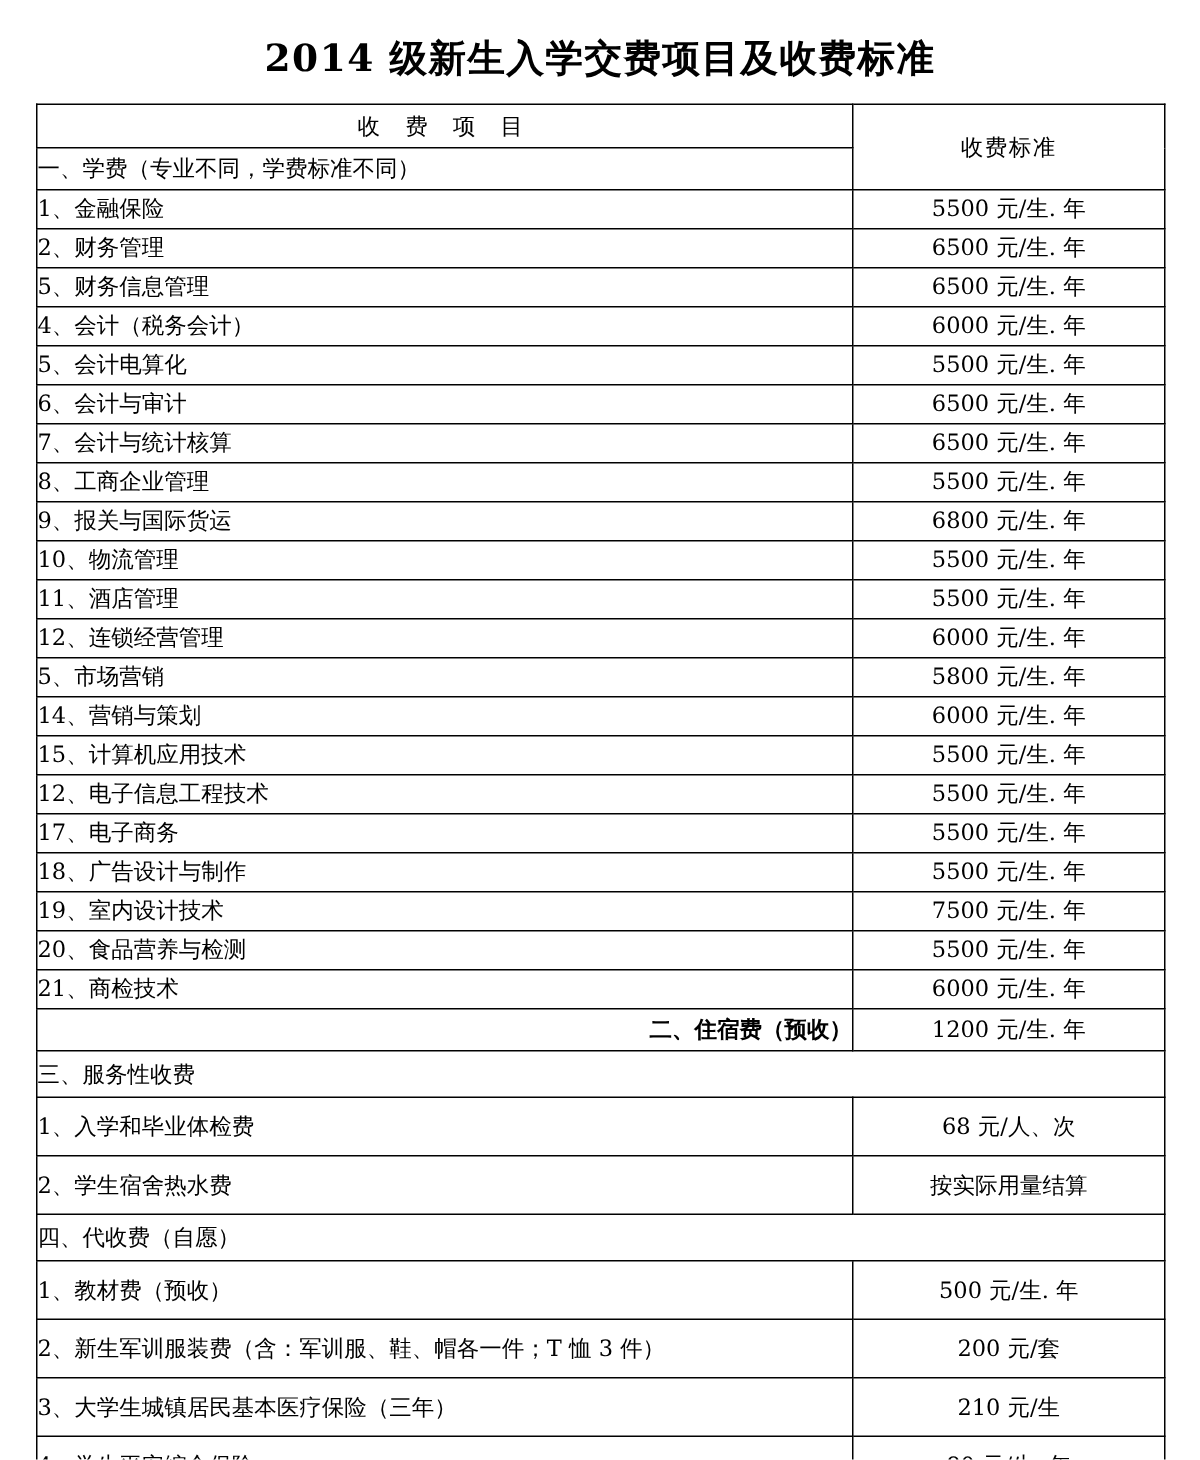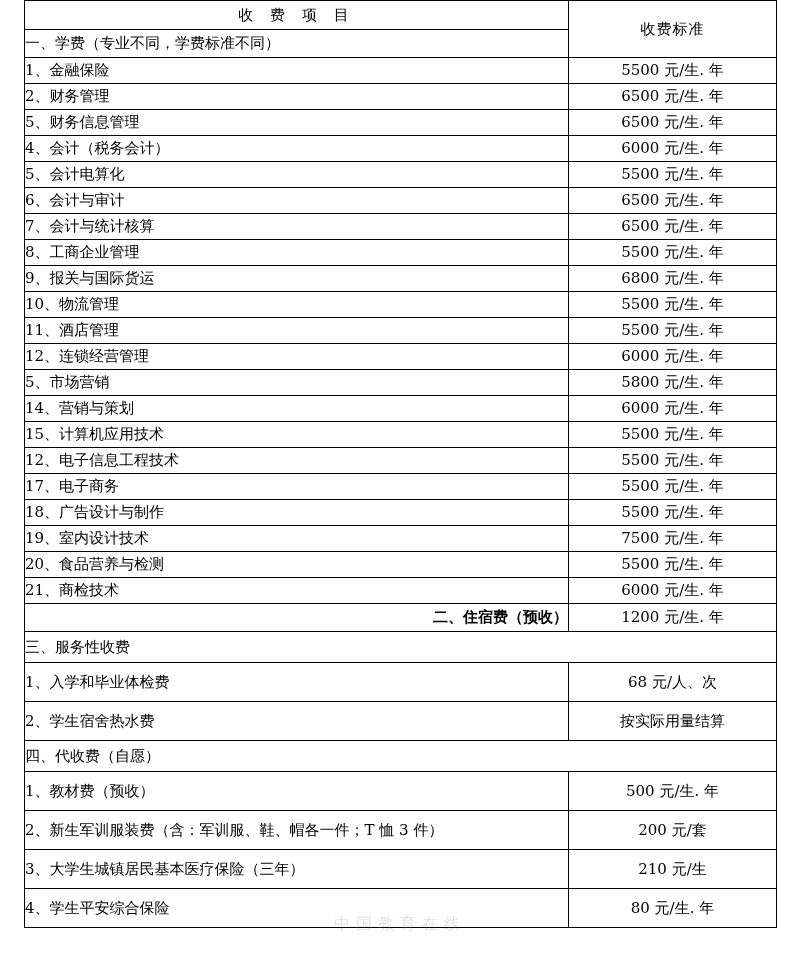--- a/index.html
+++ b/index.html
@@ -108,20 +108,21 @@
     letter-spacing: 6px;
     pointer-events: none;
     user-select: none;
   }
 </style>
 </head>
 <body>
 
 <div class="page">
 
+  <div class="doc-title">2014 级新生入学交费项目及收费标准</div>
 
   <div class="table-wrap">
     <table class="fee-table">
       <colgroup>
         <col class="col-item">
         <col class="col-std">
       </colgroup>
       <tbody>
         <tr>
           <td class="hdr-item">收 费 项 目</td>
@@ -245,14 +246,13 @@
             <td class="std-cell">210 元/生</td>
           </tr>
           <tr>
             <td class="item-cell-wide">4、学生平安综合保险</td>
             <td class="std-cell">80 元/生. 年</td>
           </tr>
         </tbody>
     </table>
   </div>
 
-  <div class="watermark">中国教育在线</div>
 </div>
 
 </body></html>

